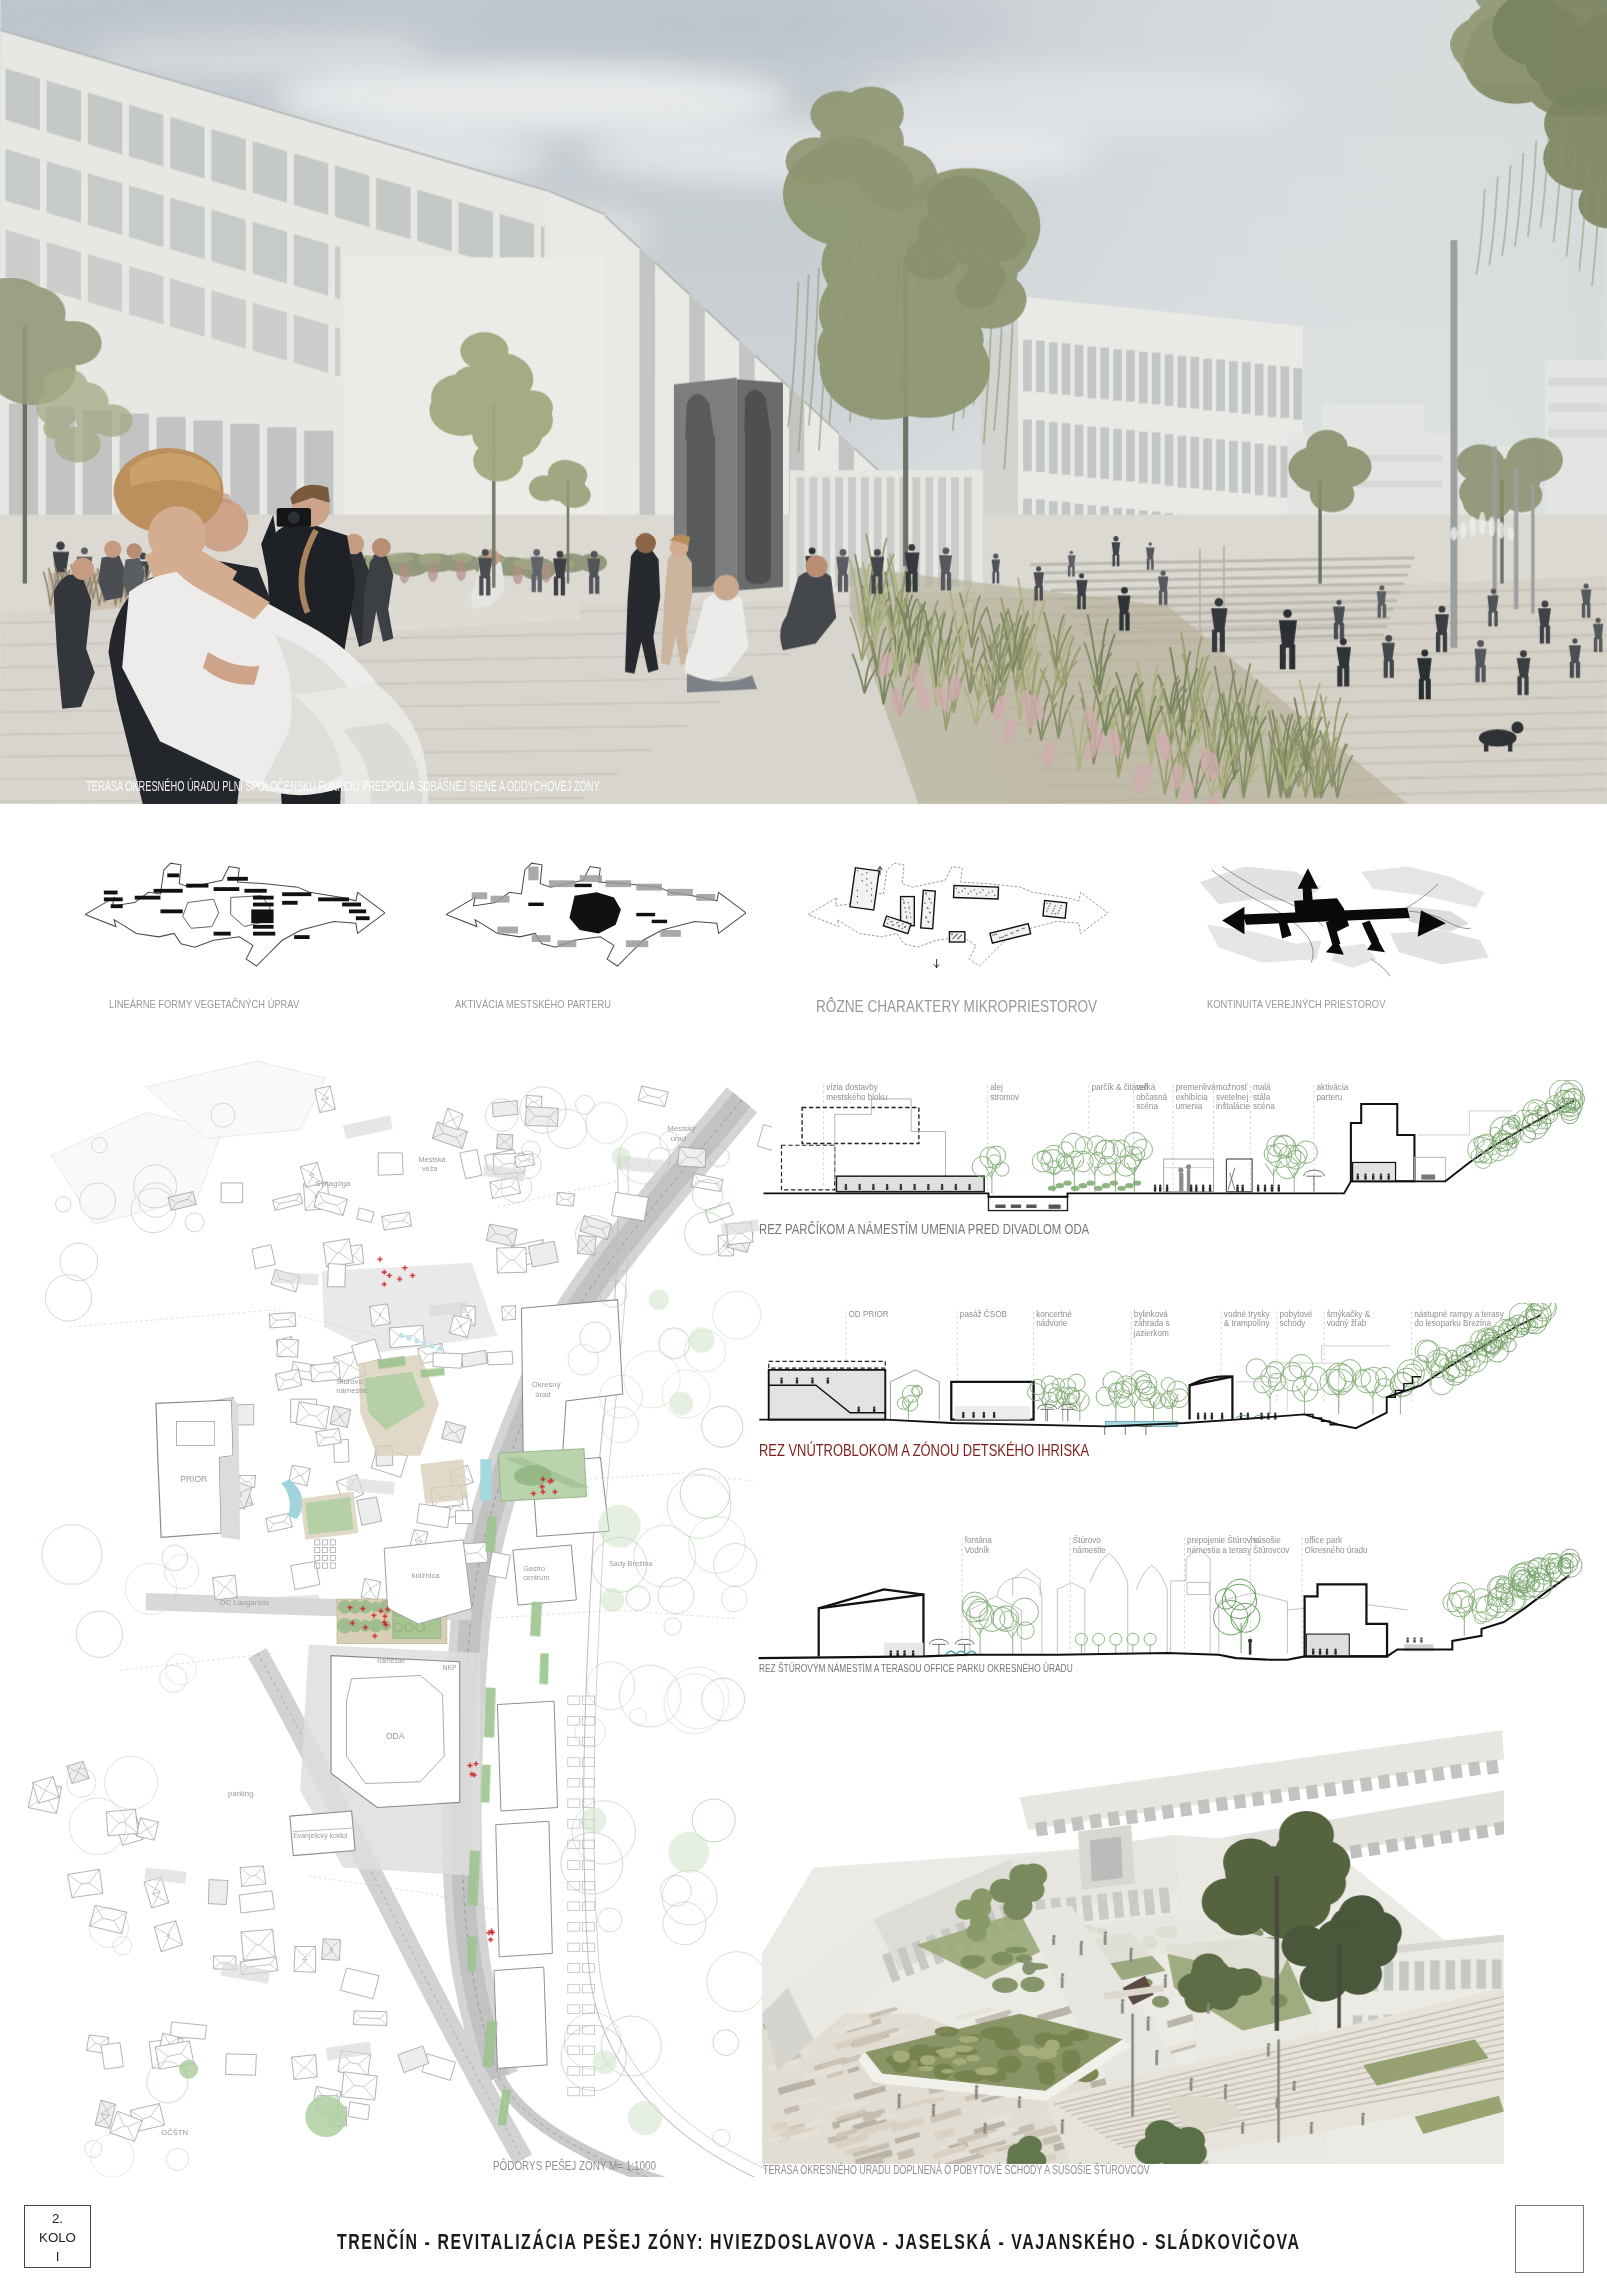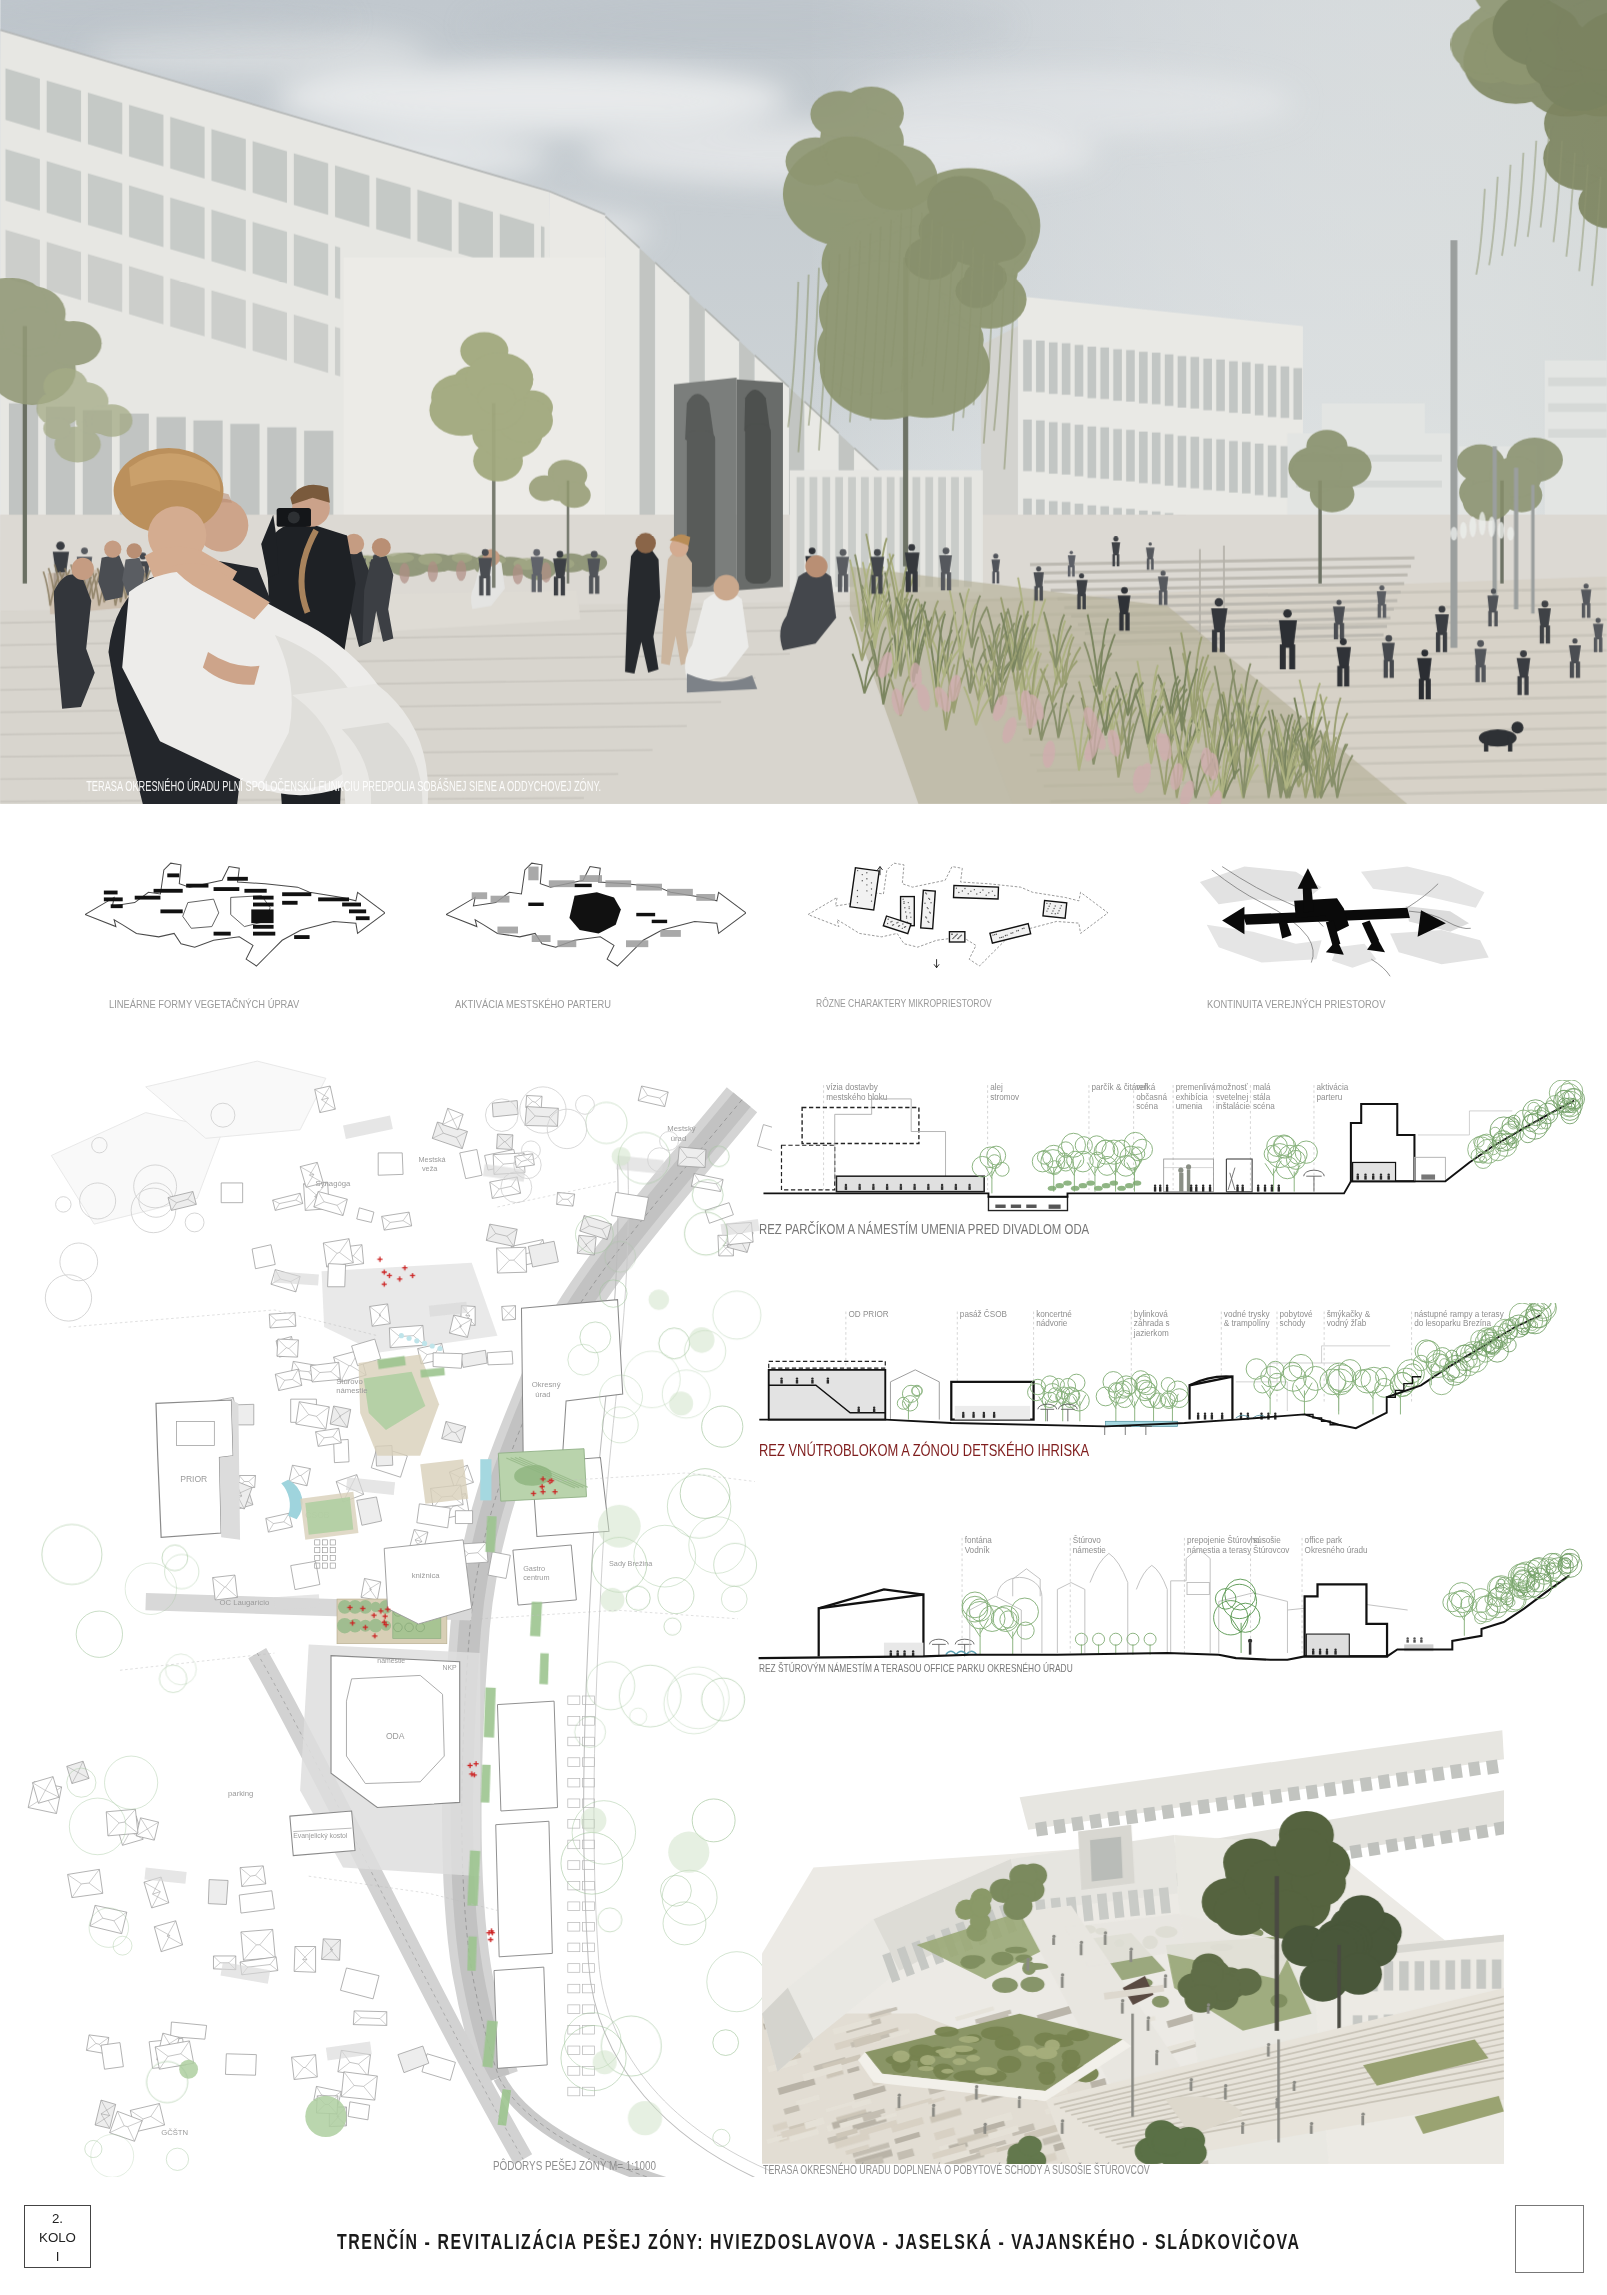--- a/index.html
+++ b/index.html
@@ -1280,21 +1280,21 @@
           <circle cx="178.0" cy="91.0" r="0.8" fill="#555"></circle>
           <circle cx="173.0" cy="90.0" r="0.8" fill="#555"></circle>
           <circle cx="168.0" cy="89.0" r="0.8" fill="#555"></circle>
           <circle cx="175.0" cy="94.0" r="0.8" fill="#555"></circle>
         </g>
         <path d="M84,20 l0,-10 m-3,4 l3,-4 3,4" stroke="#111" fill="none" stroke-width="1"></path>
         <path d="M150,118 l0,10 m-3,-4 l3,4 3,-4" stroke="#111" fill="none" stroke-width="1"></path>
 </svg>
 </div>
 
-<div class="abs cap" style="left:816px;top:998px;font-size:10px;color:#999;"><span class="cond" style="transform:scaleX(0.85);">RÔZNE CHARAKTERY MIKROPRIESTOROV</span></div>
+<div class="abs cap" style="left:816px;top:998px;font-size:16px;color:#999;"><span class="cond" style="transform:scaleX(0.85);">RÔZNE CHARAKTERY MIKROPRIESTOROV</span></div>
 
 <div class="abs" style="left:1193px;top:858px;width:300px;height:120px;">
 <svg width="300" height="120" viewBox="0 0 350 140" xmlns="http://www.w3.org/2000/svg">
 <path d="M8,28 L60,10 L120,16 L150,34 L128,52 L70,48 L30,54 Z" fill="#e2e2e2"></path>
         <path d="M16,78 L70,86 L120,100 L150,96 L144,118 L80,122 L30,104 Z" fill="#e5e5e5"></path>
         <path d="M196,16 L250,10 L300,22 L340,40 L330,58 L270,44 L210,36 Z" fill="#e5e5e5"></path>
         <path d="M230,88 L290,84 L335,96 L345,116 L290,124 L240,110 Z" fill="#e2e2e2"></path>
         <path d="M168,104 L200,100 L214,118 L186,128 L162,120 Z" fill="#e5e5e5"></path>
         <path d="M248,56 L300,62 L322,76 L300,86 L252,74 Z" fill="#dcdcdc"></path>
         <g stroke="#666" stroke-width="0.8" fill="none">

